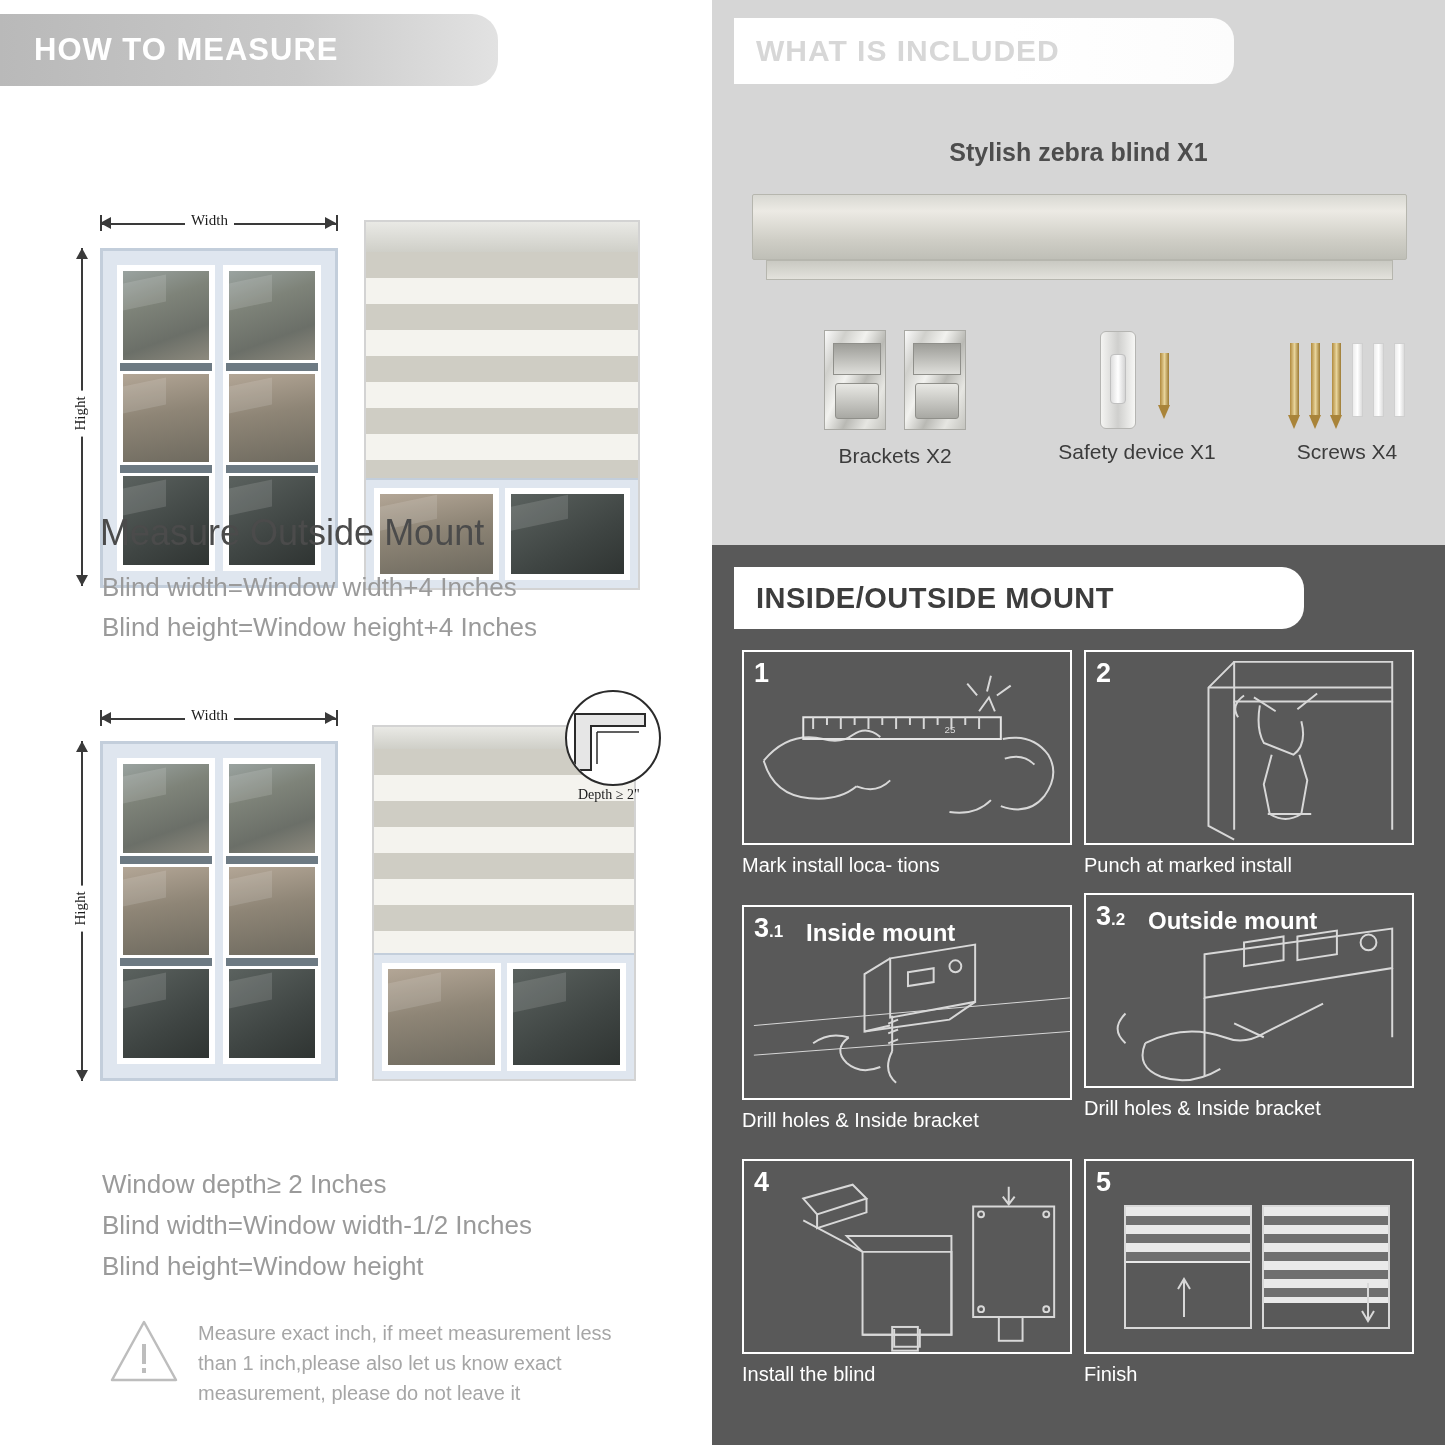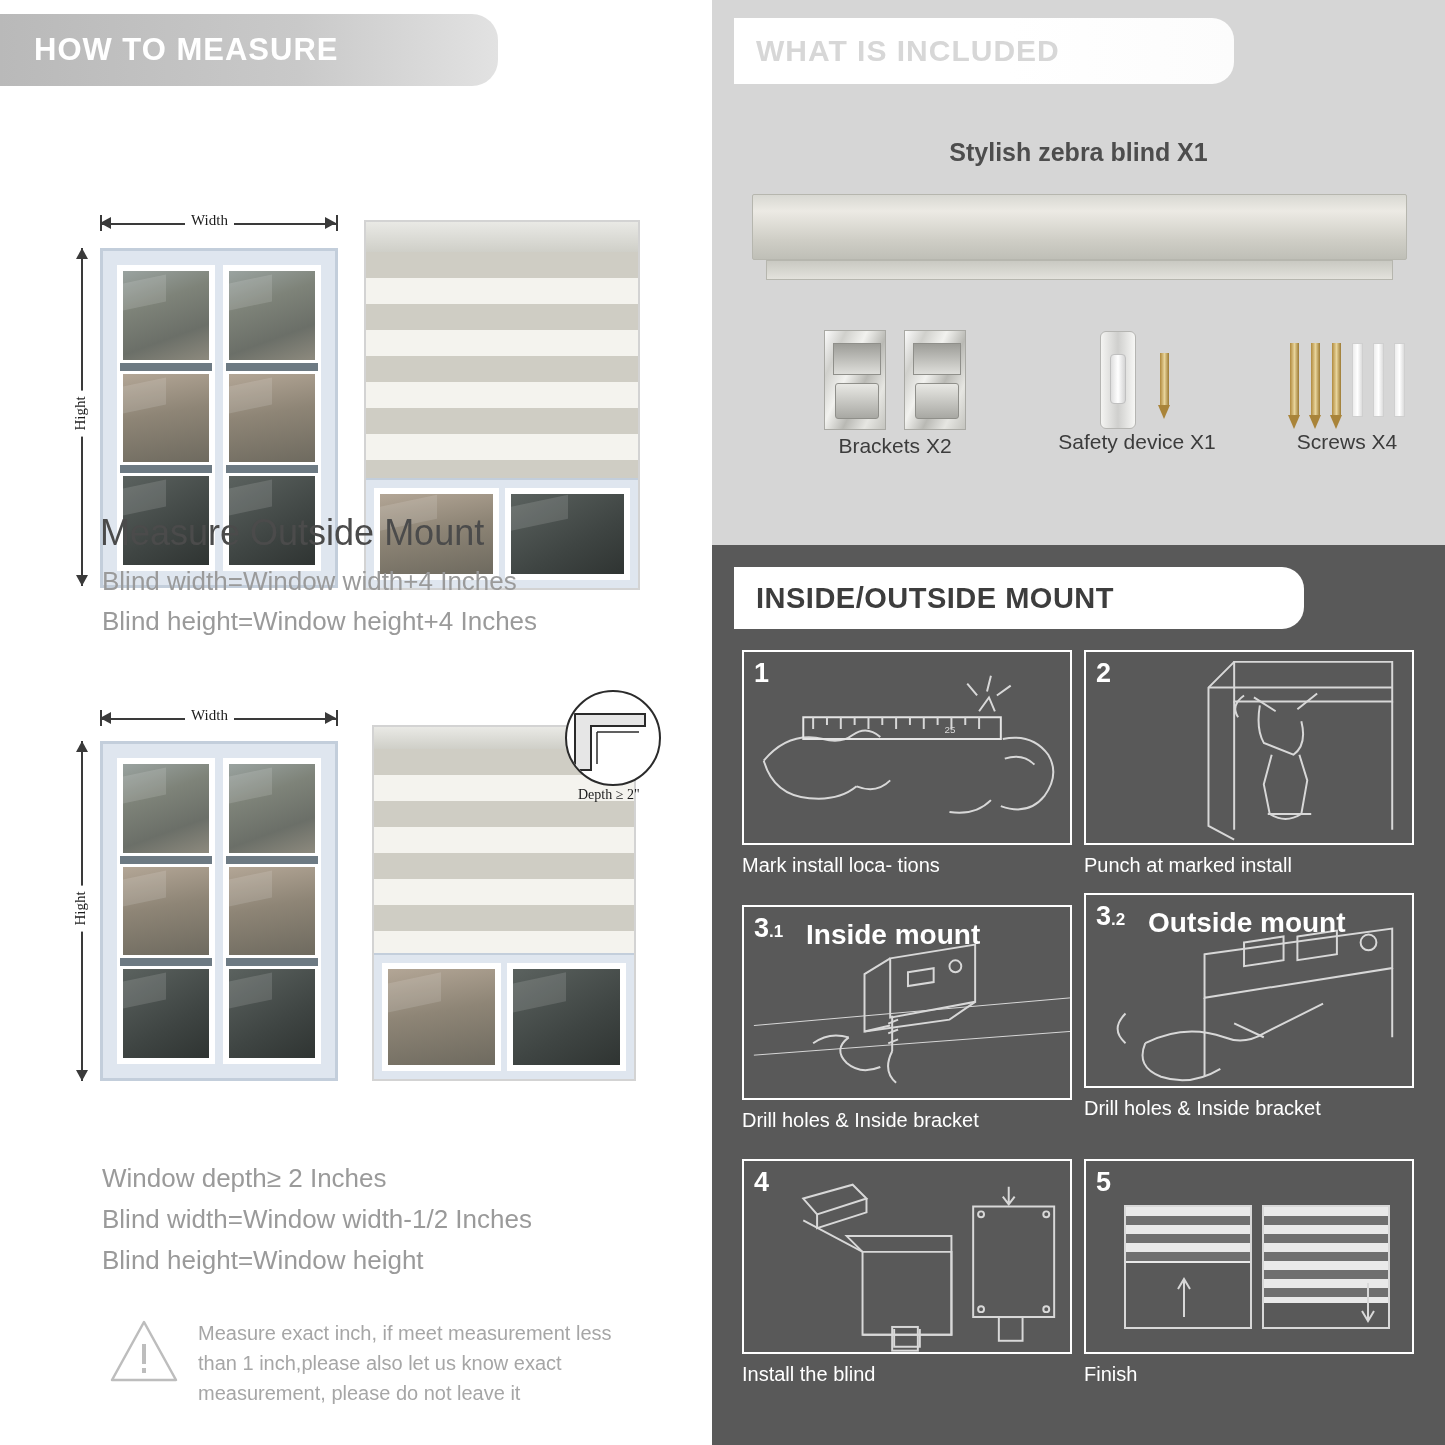--- a/index.html
+++ b/index.html
@@ -155,20 +155,21 @@
   .headline {
     position: absolute;
     font-size: 36px;
     color: #4b4b4b;
     font-weight: normal;
   }
   .subline {
     position: absolute;
     font-size: 26px;
     color: #9a9a9a;
+    margin-top: 6px;
   }
   
   .depth-circle {
     position:absolute;
     width: 92px; height:92px;
     border: 2.5px solid #2b2b2b;
     border-radius: 50%;
     overflow:hidden;
     background:#ffffff;
   }
@@ -237,20 +238,21 @@
     position: absolute;
     left: 0; top: 330px; width: 733px; height: 180px;
   }
   .part {
     position: absolute;
     text-align: center;
   }
   .part-label {
     font-size: 21px;
     color: #3c3c3c;
+    margin-top: 10px;
   }
   .bracket {
     width: 62px; height: 100px;
     background: linear-gradient(115deg,#fbfbfb 0%,#d0d0cc 20%,#f2f2ef 40%,#b9b9b4 60%,#e6e6e2 80%,#c4c4bf 100%);
     border: 1px solid #a9a9a4;
     box-sizing: border-box;
     position: relative;
     display:inline-block;
   }
   .bracket::before {
@@ -338,21 +340,21 @@
     color: #ffffff;
     font-size: 27px;
     font-weight: bold;
     z-index: 3;
   }
   .step-num .sub { font-size: 17px; }
   .step-inline-label {
     position: absolute;
     left: 62px; top: 12px;
     color: #ffffff;
-    font-size: 28px;
+    font-size: 24px;
     font-weight: bold;
     z-index: 3;
   }
   .step-caption {
     color: #ffffff;
     font-size: 20px;
     margin-top: 9px;
   }
   .sketch { position:absolute; inset:0; }
   .blind-pic-stripes {

